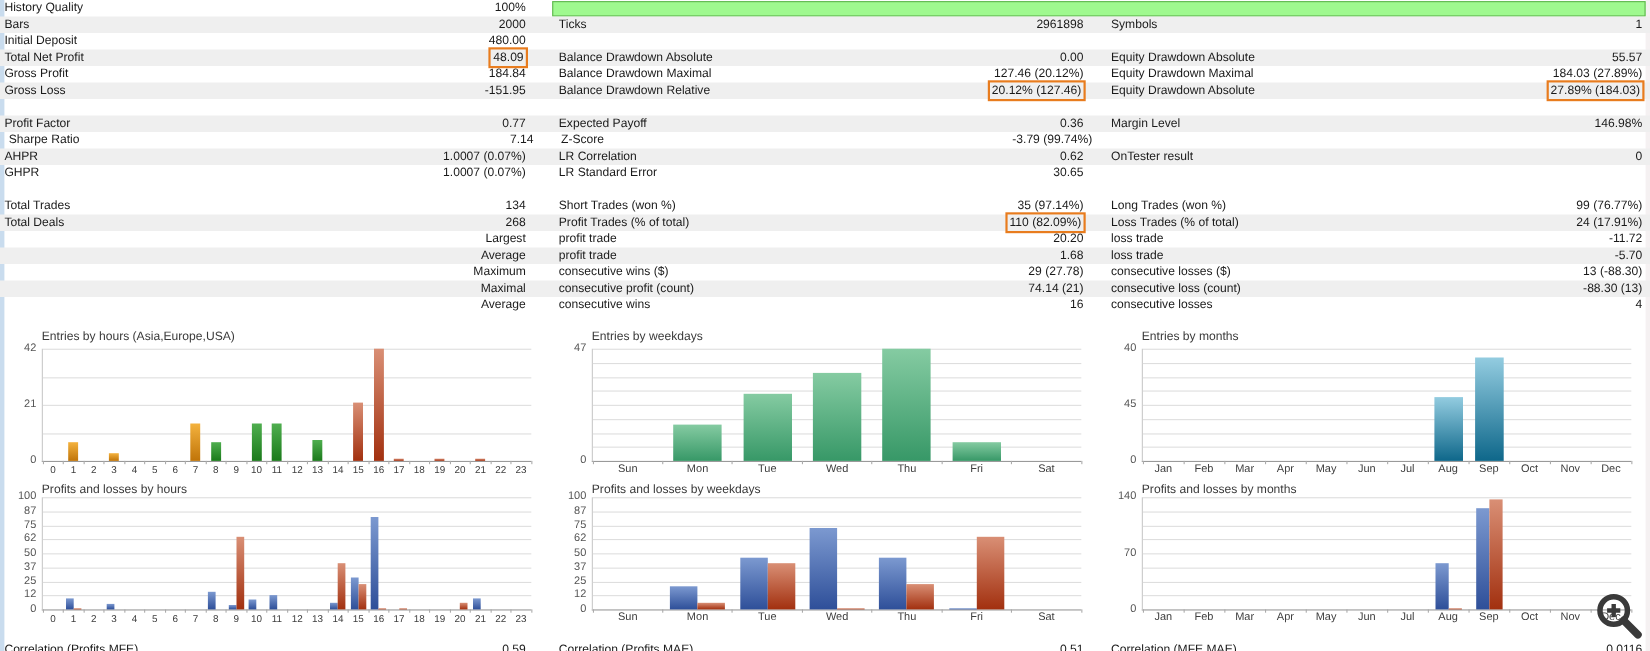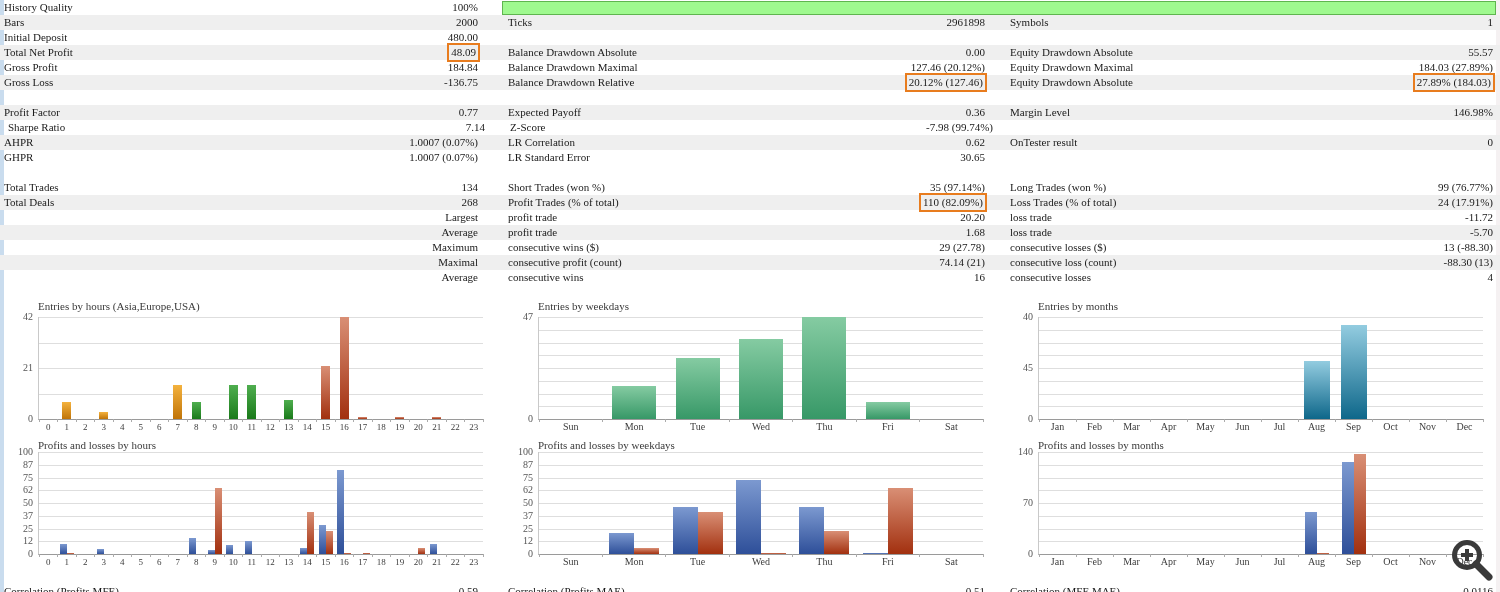--- a/index.html
+++ b/index.html
@@ -1,17 +1,17 @@
 <!DOCTYPE html>
 <html style="--stripe: #EFEFEF; --hl: #E87C1E; --prog: #9FF98F; --progb: #5FB54F; --left-edge: #C9DCEE; --right-edge: #F5F1F2; --grid: #DEDEDE; --axis: #9A9A9A;"><head>
 <meta charset="utf-8">
 <style>
   html,body{margin:0;padding:0;background:#fff;}
   .screen{position:relative;width:1500px;height:592px;overflow:hidden;background:#fff;
-          font-family:Liberation Serif, serif;font-size:11px;color:#1a1a1a;}
+          font-family:Liberation Sans, sans-serif;font-size:11px;color:#1a1a1a;}
   .edge-left{position:absolute;left:0;top:0;width:4px;height:592px;background:var(--left-edge,#C9DCEE);}
   .edge-right{position:absolute;right:0;top:0;width:4px;height:592px;background:var(--right-edge,#F5F1F2);}
   
   .stats{position:absolute;left:0;width:1500px;}
   .srow{display:flex;height:15px;line-height:15px;position:relative;}
   .srow.stripe{background:var(--stripe,#EFEFEF);}
   .scell{width:500px;display:flex;box-sizing:border-box;overflow:visible;}
   .col1{padding-left:4px;padding-right:22px;}
   .col2{padding-left:8px;padding-right:15px;}
   .col3{padding-left:10px;padding-right:7px;}
@@ -100,21 +100,21 @@
           <span class="val">127.46 (20.12%)</span>
         </div>
         <div class="scell col3">
           <span class="lbl">Equity Drawdown Maximal</span>
           <span class="val">184.03 (27.89%)</span>
         </div>
       </div>
       <div class="srow stripe">
         <div class="scell col1">
           <span class="lbl">Gross Loss</span>
-          <span class="val">-136.75</span>
+          <span class="val">-151.95</span>
         </div>
         <div class="scell col2">
           <span class="lbl">Balance Drawdown Relative</span>
           <span class="val hl">20.12% (127.46)</span>
         </div>
         <div class="scell col3">
           <span class="lbl">Equity Drawdown Absolute</span>
           <span class="val hl">27.89% (184.03)</span>
         </div>
       </div>
@@ -137,21 +137,21 @@
           <span class="val">146.98%</span>
         </div>
       </div>
       <div class="srow">
         <div class="scell col2">
           <span class="lbl">Sharpe Ratio</span>
           <span class="val">7.14</span>
         </div>
         <div class="scell col3">
           <span class="lbl">Z-Score</span>
-          <span class="val">-7.98 (99.74%)</span>
+          <span class="val">-3.79 (99.74%)</span>
         </div>
       </div>
       <div class="srow stripe">
         <div class="scell col1">
           <span class="lbl">AHPR</span>
           <span class="val">1.0007 (0.07%)</span>
         </div>
         <div class="scell col2">
           <span class="lbl">LR Correlation</span>
           <span class="val">0.62</span>

